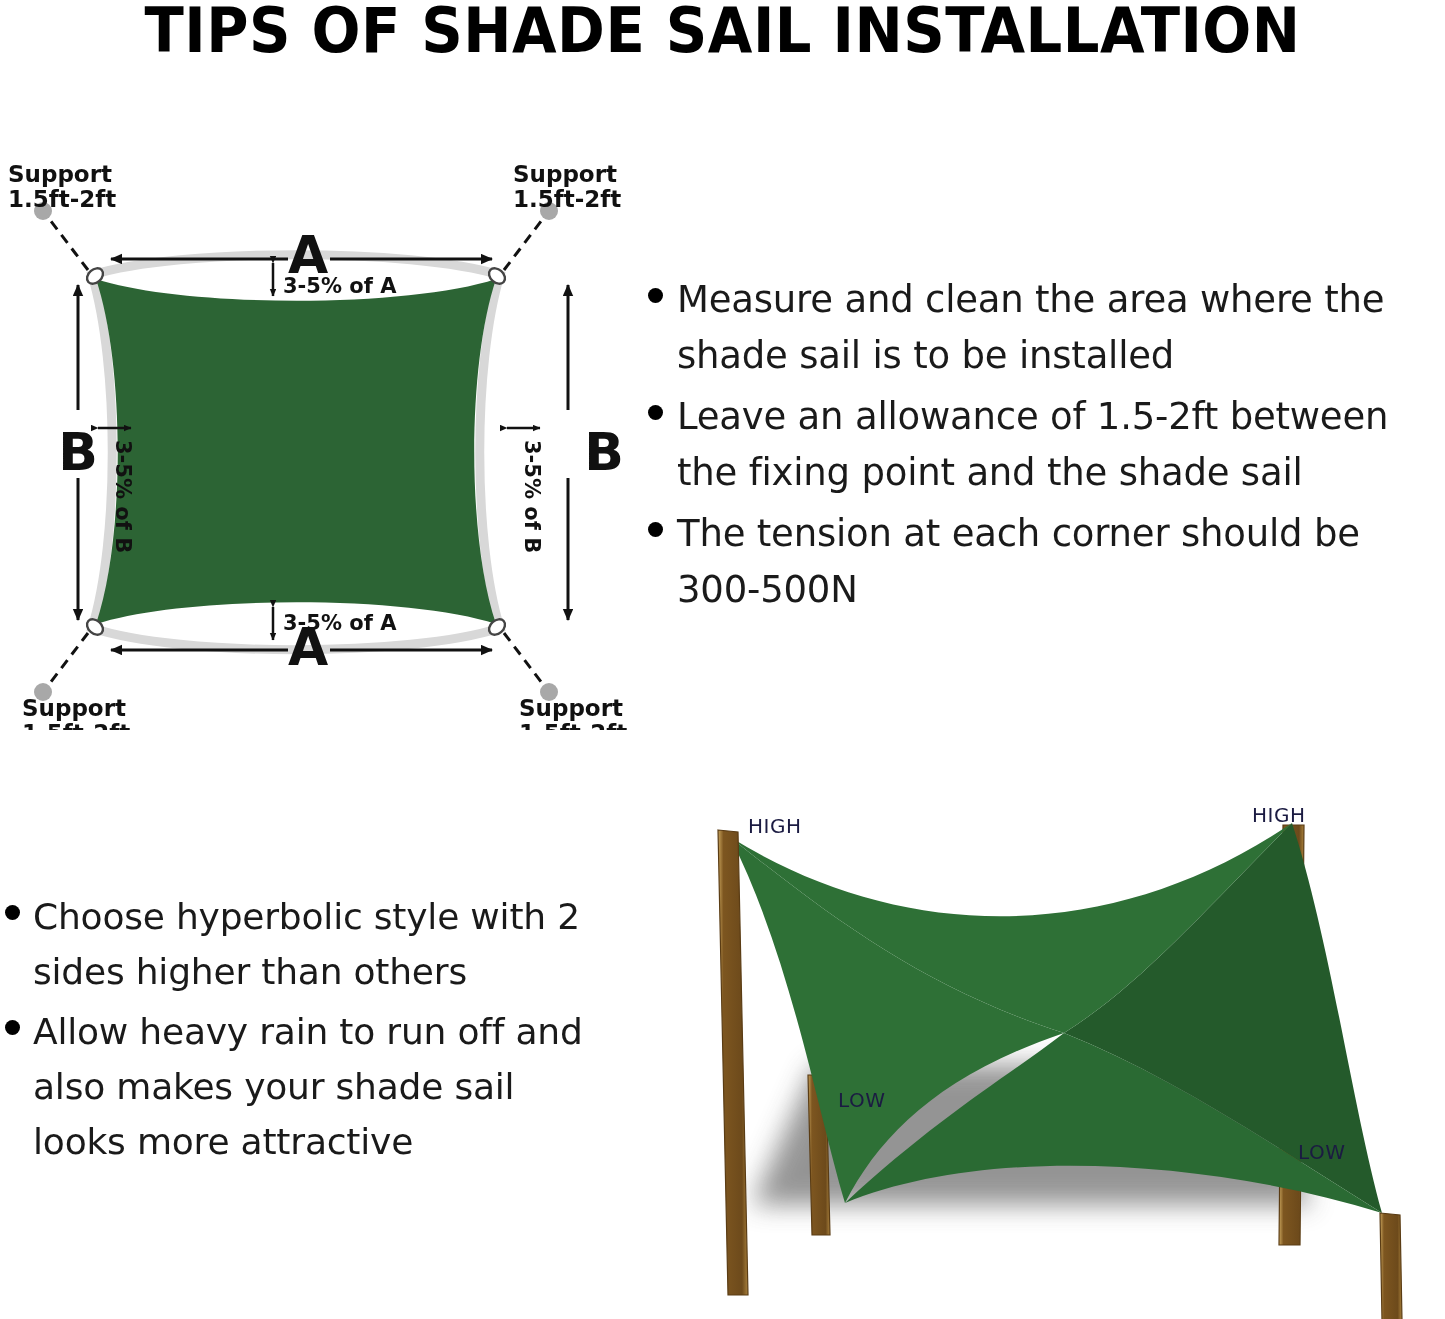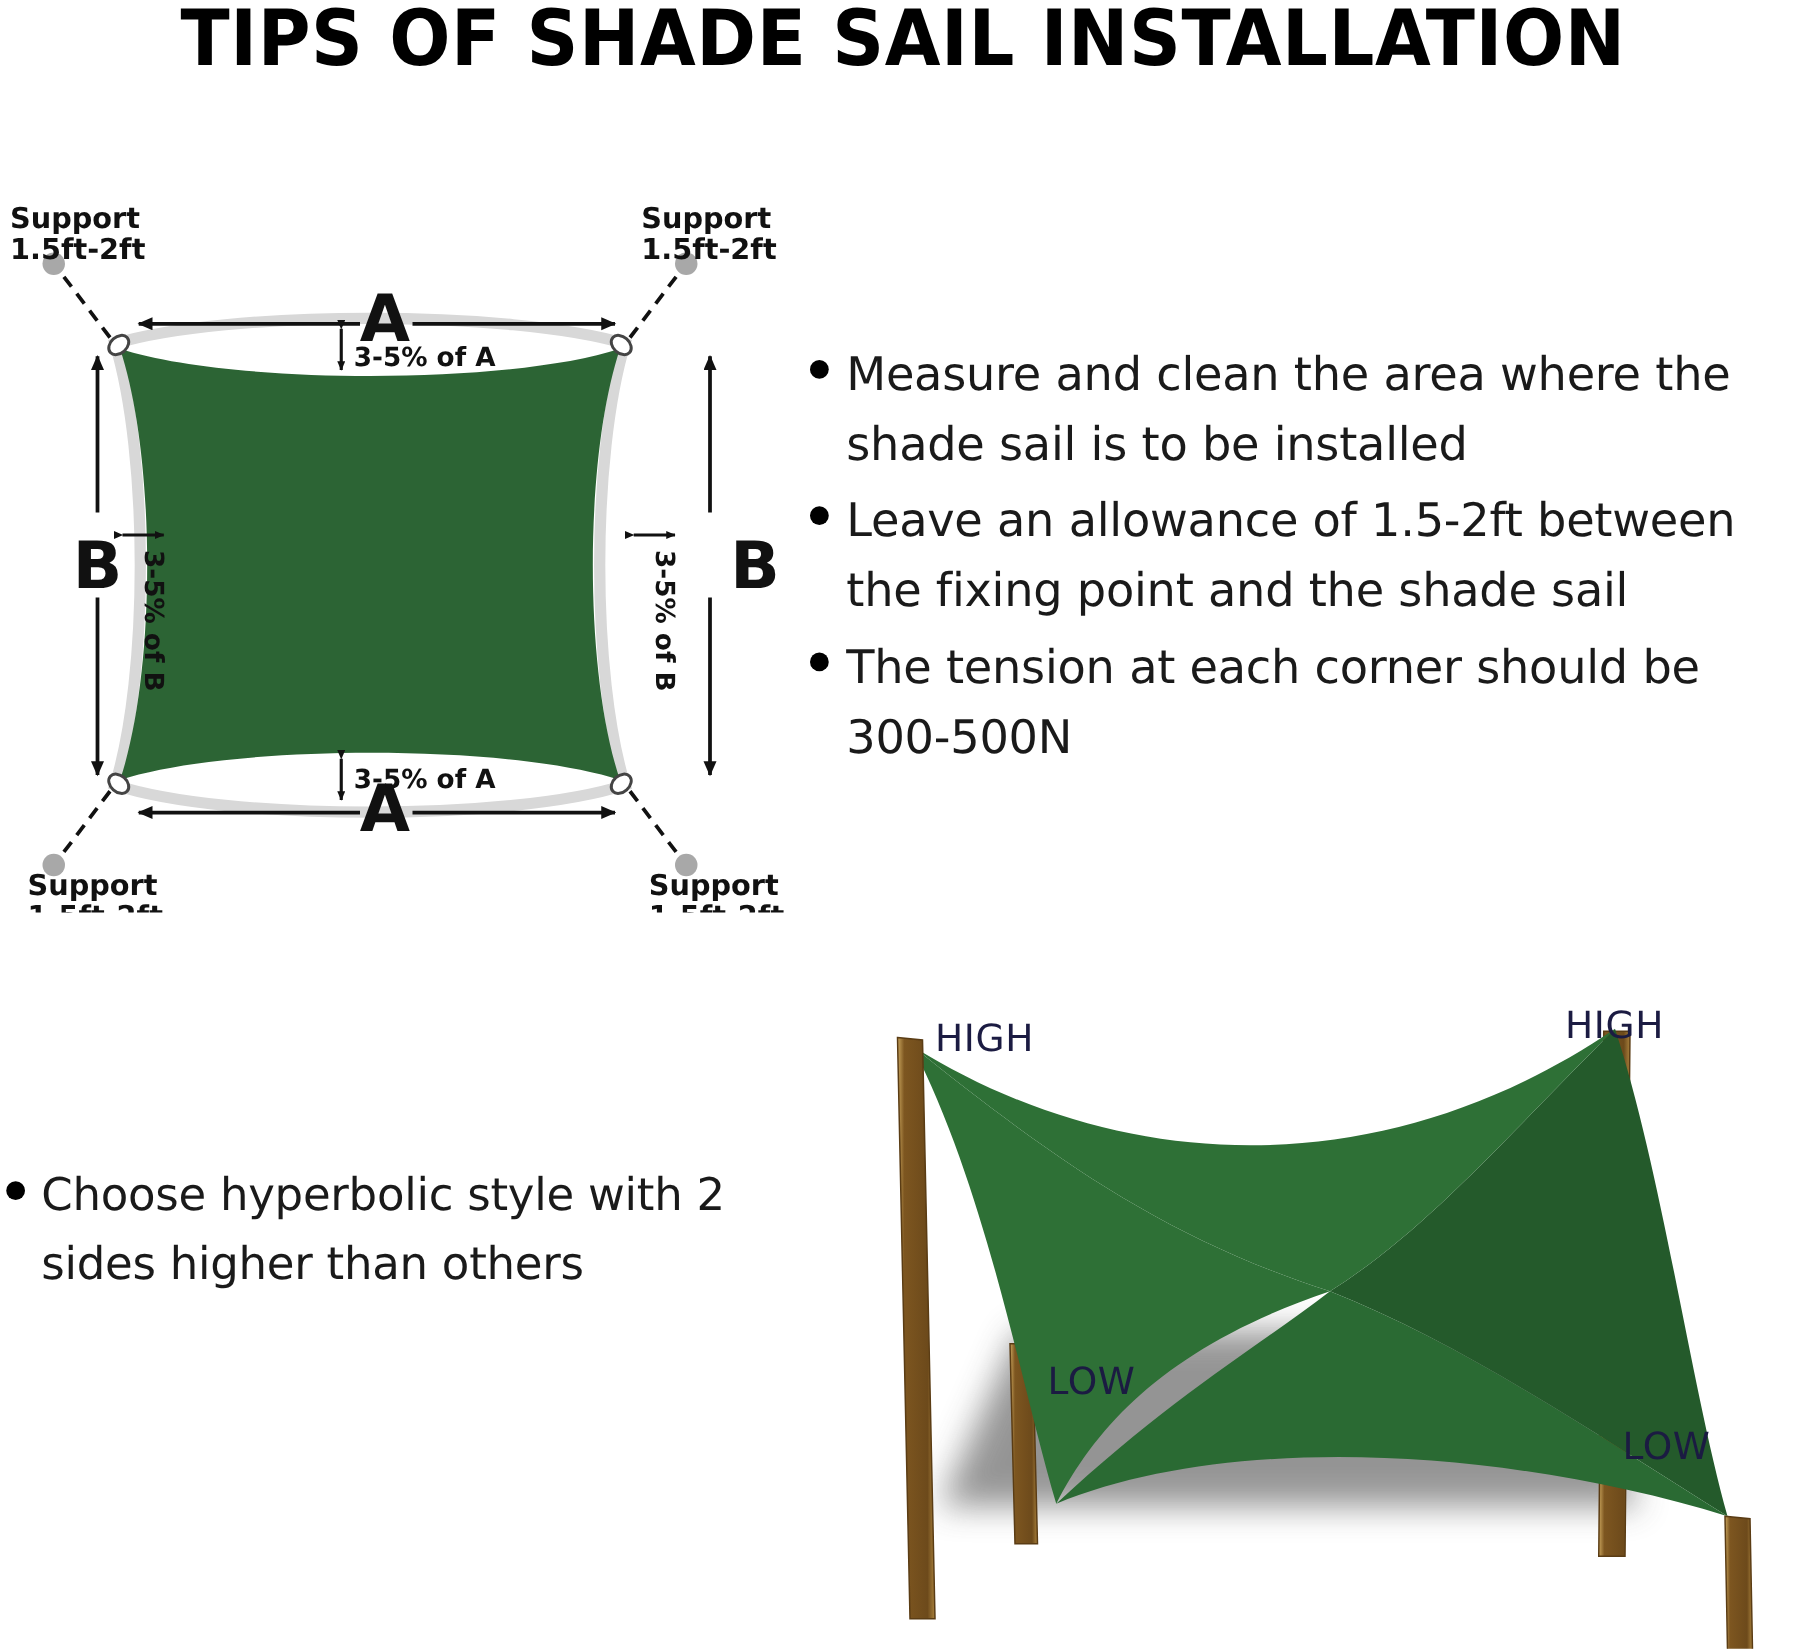--- a/index.html
+++ b/index.html
@@ -65,41 +65,40 @@
     font-family: "DejaVu Sans", "Liberation Sans", sans-serif;
     letter-spacing: -0.2px;
   }
   #tips-top .bullet-text { max-width: 770px; }
 
   
   #tips-bottom {
     position: absolute;
     left: 5px; top: 890px;
     width: 625px;
-    margin-top: 40px;
   }
   #tips-bottom .bullet-dot { margin-top: 15px; margin-right: 13px; }
   #tips-bottom .bullet-text {
     font-size: 36px;
     line-height: 1.52;
     max-width: 580px;
   }
 
   
   #hyper-diagram {
     position: absolute;
     left: 640px; top: 775px;
     width: 805px; height: 545px;
   }
   #hyper-diagram svg { display: block; }
 
   .lbl-high-low {
     position: absolute;
     font-family: "DejaVu Sans", "Liberation Sans", sans-serif;
-    font-size: 30px;
+    font-size: 20px;
     color: #1b1b42;
     letter-spacing: 0.5px;
     white-space: nowrap;
   }
   #lbl-high-left  { left: 748px; top: 814px; }
   #lbl-high-right { left: 1252px; top: 803px; }
   #lbl-low-left   { left: 838px; top: 1088px; }
   #lbl-low-right  { left: 1298px; top: 1140px; }
 
   
@@ -239,20 +238,24 @@
   <div class="bullet-row">
     <span class="bullet-dot"></span>
     <span class="bullet-text">The tension at each corner should be 300-500N</span>
   </div>
 </div>
 
 <div id="tips-bottom">
   <div class="bullet-row">
     <span class="bullet-dot"></span>
     <span class="bullet-text">Choose hyperbolic style with 2 sides higher than others</span>
+  </div>
+  <div class="bullet-row">
+    <span class="bullet-dot"></span>
+    <span class="bullet-text">Allow heavy rain to run off and also makes your shade sail looks more attractive</span>
   </div>
 </div>
 
 <div id="hyper-diagram">
   <svg width="805" height="545" viewBox="0 0 805 545" xmlns="http://www.w3.org/2000/svg">
     <defs>
       <filter id="blurShadow" x="-30%" y="-60%" width="160%" height="240%">
         <feGaussianBlur stdDeviation="13"></feGaussianBlur>
       </filter>
       <linearGradient id="woodGrad" x1="0" y1="0" x2="1" y2="0">

